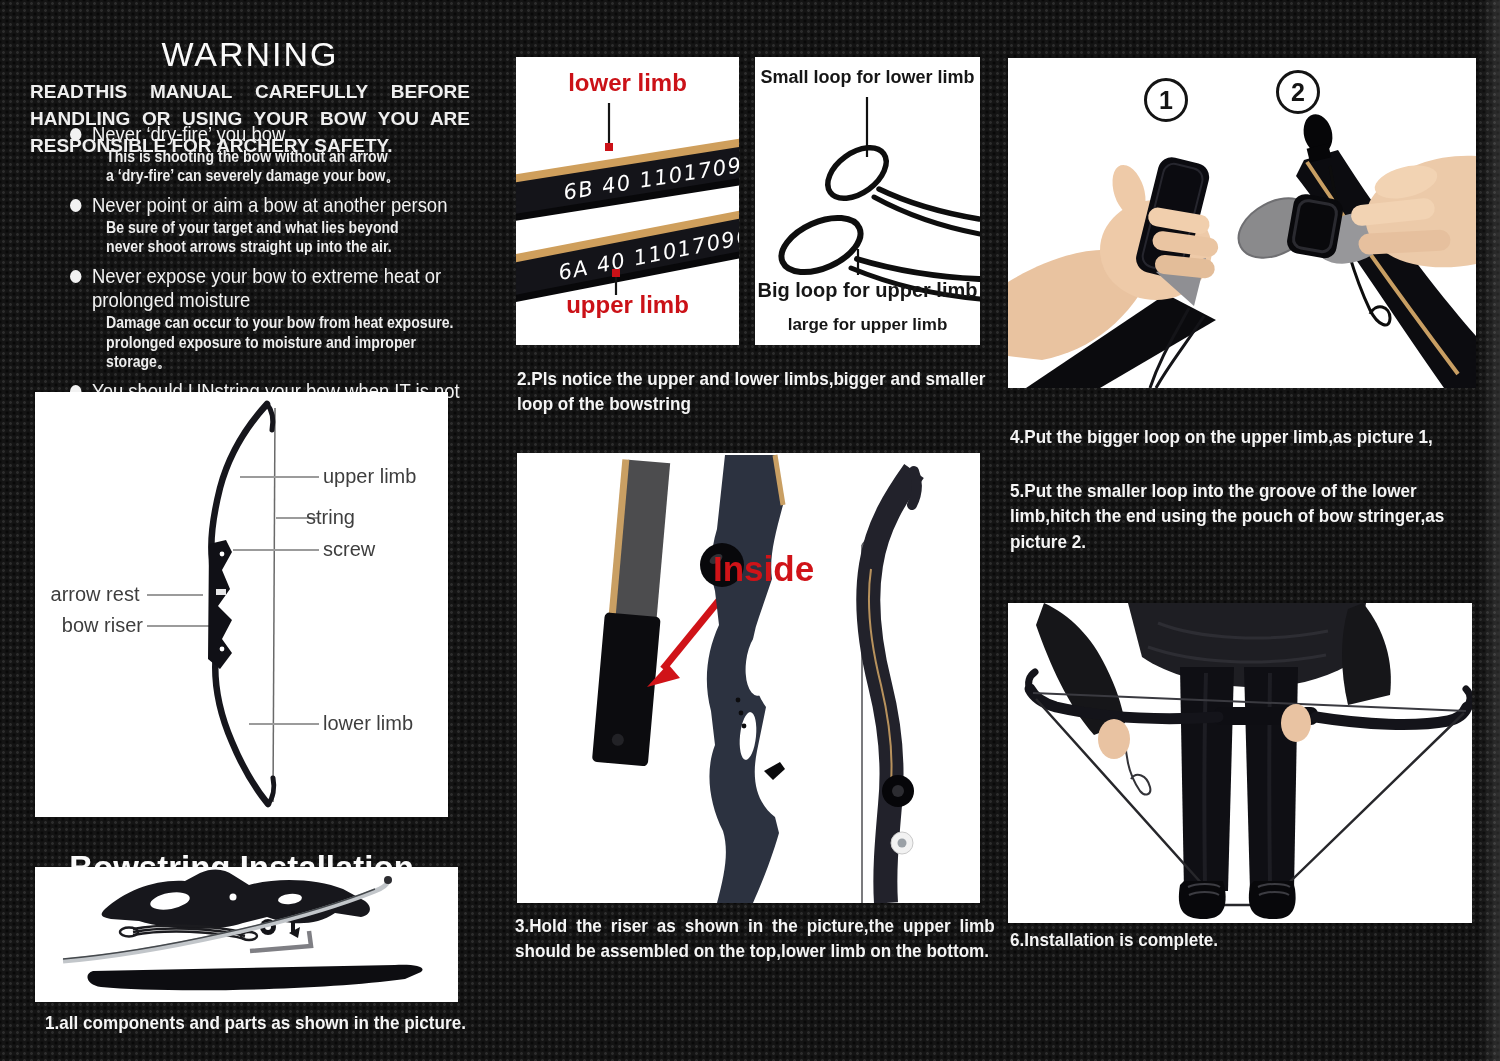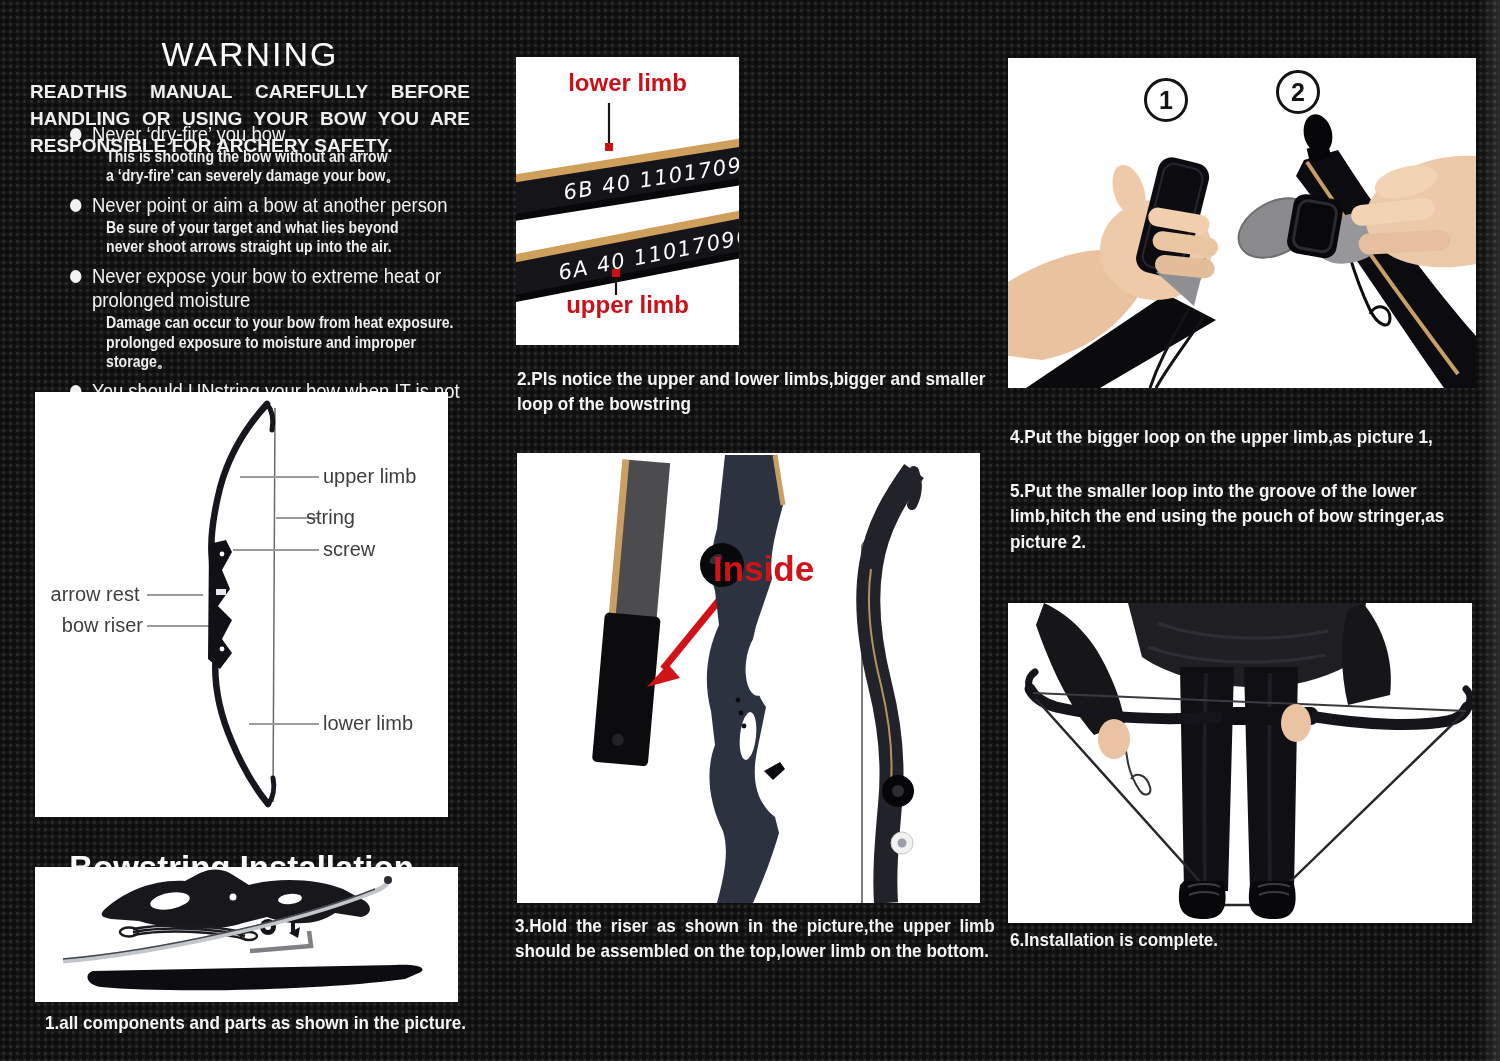--- a/index.html
+++ b/index.html
@@ -144,20 +144,35 @@
         <rect x="-14" y="184" width="260" height="34" fill="#141419"></rect>
         <rect x="-14" y="216" width="260" height="7" fill="#08080a"></rect>
         <text x="40" y="210" font-size="21" fill="#ffffff" font-style="italic" letter-spacing="1.5" font-family="DejaVu Sans, sans-serif">6A 40 11017096</text>
       </g>
       <rect x="96" y="212" width="8" height="8" fill="#cb1117"></rect>
       <line x1="100" y1="220" x2="100" y2="238" stroke="#151515" stroke-width="2.2"></line>
     </svg>
     <div class="redlabel" style="top:234px;">upper limb</div>
   </div>
 
+  <div class="panel" id="p-loops" style="left:755px;top:57px;width:225px;height:288px;">
+    <div class="blabel" style="top:10px;font-size:18px;">Small loop for lower limb</div>
+    <svg class="abs" style="left:0;top:0;" width="225" height="288" viewBox="0 0 225 288">
+      <line x1="112" y1="40" x2="112" y2="100" stroke="#101010" stroke-width="2.2"></line>
+      <ellipse cx="102" cy="116" rx="33" ry="20" transform="rotate(-36 102 116)" fill="none" stroke="#0e0e0e" stroke-width="5.5"></ellipse>
+      <path d="M124,132 C155,147 188,156 224,162" fill="none" stroke="#0e0e0e" stroke-width="5.5" stroke-linecap="round"></path>
+      <path d="M119,140 C152,158 188,170 225,177" fill="none" stroke="#0e0e0e" stroke-width="5" stroke-linecap="round"></path>
+      <ellipse cx="66" cy="188" rx="42" ry="23" transform="rotate(-24 66 188)" fill="none" stroke="#0e0e0e" stroke-width="6"></ellipse>
+      <path d="M102,202 C142,214 182,220 224,222" fill="none" stroke="#0e0e0e" stroke-width="6" stroke-linecap="round"></path>
+      <path d="M96,211 C137,228 180,238 225,242" fill="none" stroke="#0e0e0e" stroke-width="5" stroke-linecap="round"></path>
+      <line x1="103" y1="192" x2="103" y2="218" stroke="#101010" stroke-width="2.2"></line>
+    </svg>
+    <div class="blabel" style="top:222px;font-size:20px;">Big loop for upper limb</div>
+    <div class="blabel" style="top:258px;font-size:17px;">large for upper limb</div>
+  </div>
 
   <div class="step" id="step2" style="left:517px;top:366px;width:524px;">2.Pls notice the upper and lower limbs,bigger and smaller loop of the bowstring</div>
 
   <div class="panel" id="p-riser" style="left:517px;top:453px;width:463px;height:450px;">
     <svg width="463" height="450" viewBox="0 0 463 450">
       <g transform="rotate(5 120 160)">
         <rect x="98" y="8" width="42" height="160" fill="#4c4c4e"></rect>
         <rect x="92" y="8" width="7" height="160" fill="#c99f63"></rect>
         <rect x="88" y="162" width="56" height="150" rx="5" fill="#0c0c0f"></rect>
         <circle cx="112" cy="288" r="6" fill="#222226"></circle>

